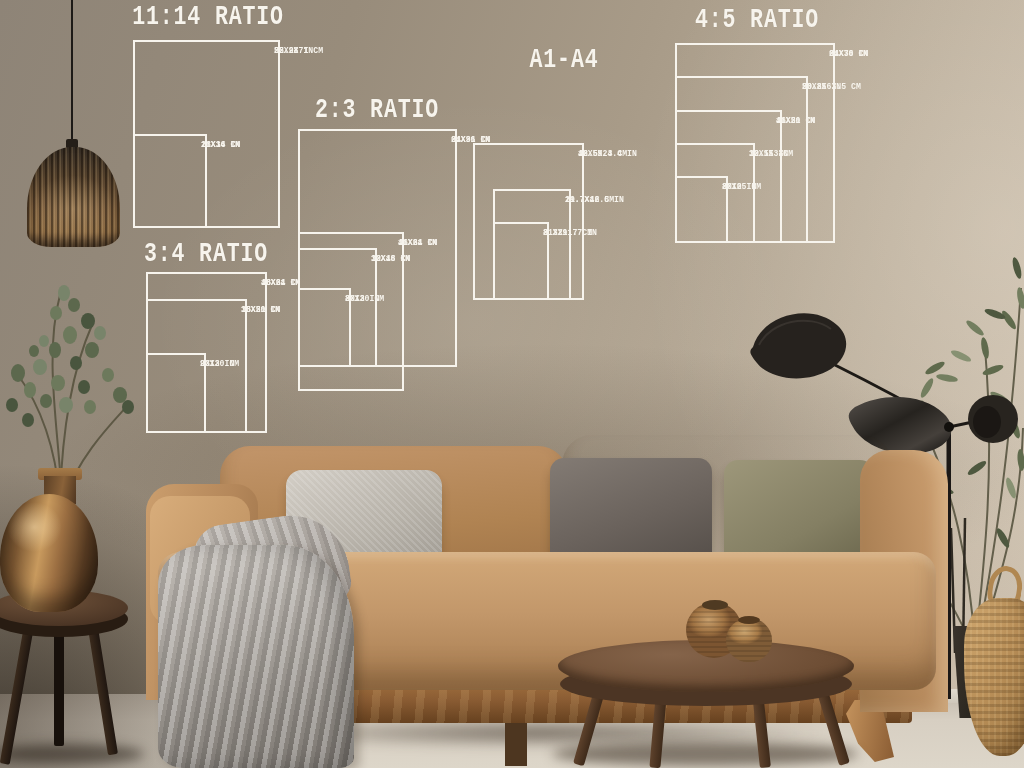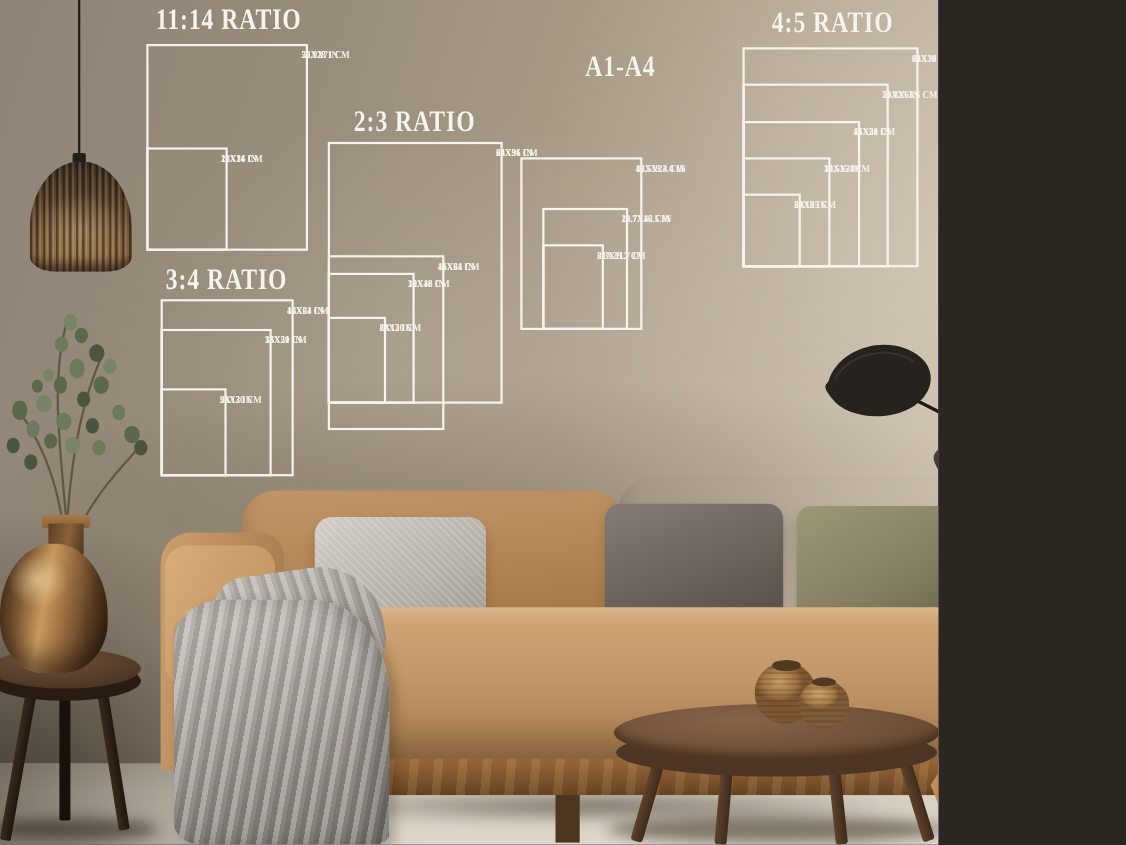--- a/index.html
+++ b/index.html
@@ -1,17 +1,17 @@
 <!DOCTYPE html>
 <html><head>
 <meta charset="utf-8">
 <style>
   html,body{margin:0;padding:0;background:#2b2620;}
-  #stage{position:relative;width:853px;height:768px;overflow:hidden;
-         font-family:Liberation Serif, serif;background:#6d28d9;}
+  #stage{position:relative;width:1024px;height:768px;overflow:hidden;
+         font-family:Liberation Mono, monospace;background:#15803d;}
   #stage *{position:absolute;box-sizing:border-box;}
 
   
   .wall{inset:0;background:
     radial-gradient(520px 620px at 98% 30%, rgba(255,248,235,.22), transparent 70%),
     radial-gradient(430px 300px at 46% 42%, rgba(255,250,240,.10), transparent 75%),
     radial-gradient(720px 190px at 53% 62%, rgba(60,48,34,.25), transparent 70%),
     radial-gradient(540px 540px at 0% 104%, rgba(20,15,9,.78), transparent 62%),
     linear-gradient(108deg,#8e8477 0%,#988c7b 28%,#a89b88 52%,#bbae9b 75%,#c9bcaa 92%,#cec2b0 100%);}
   .floor{left:0;top:694px;width:1024px;height:74px;background:

